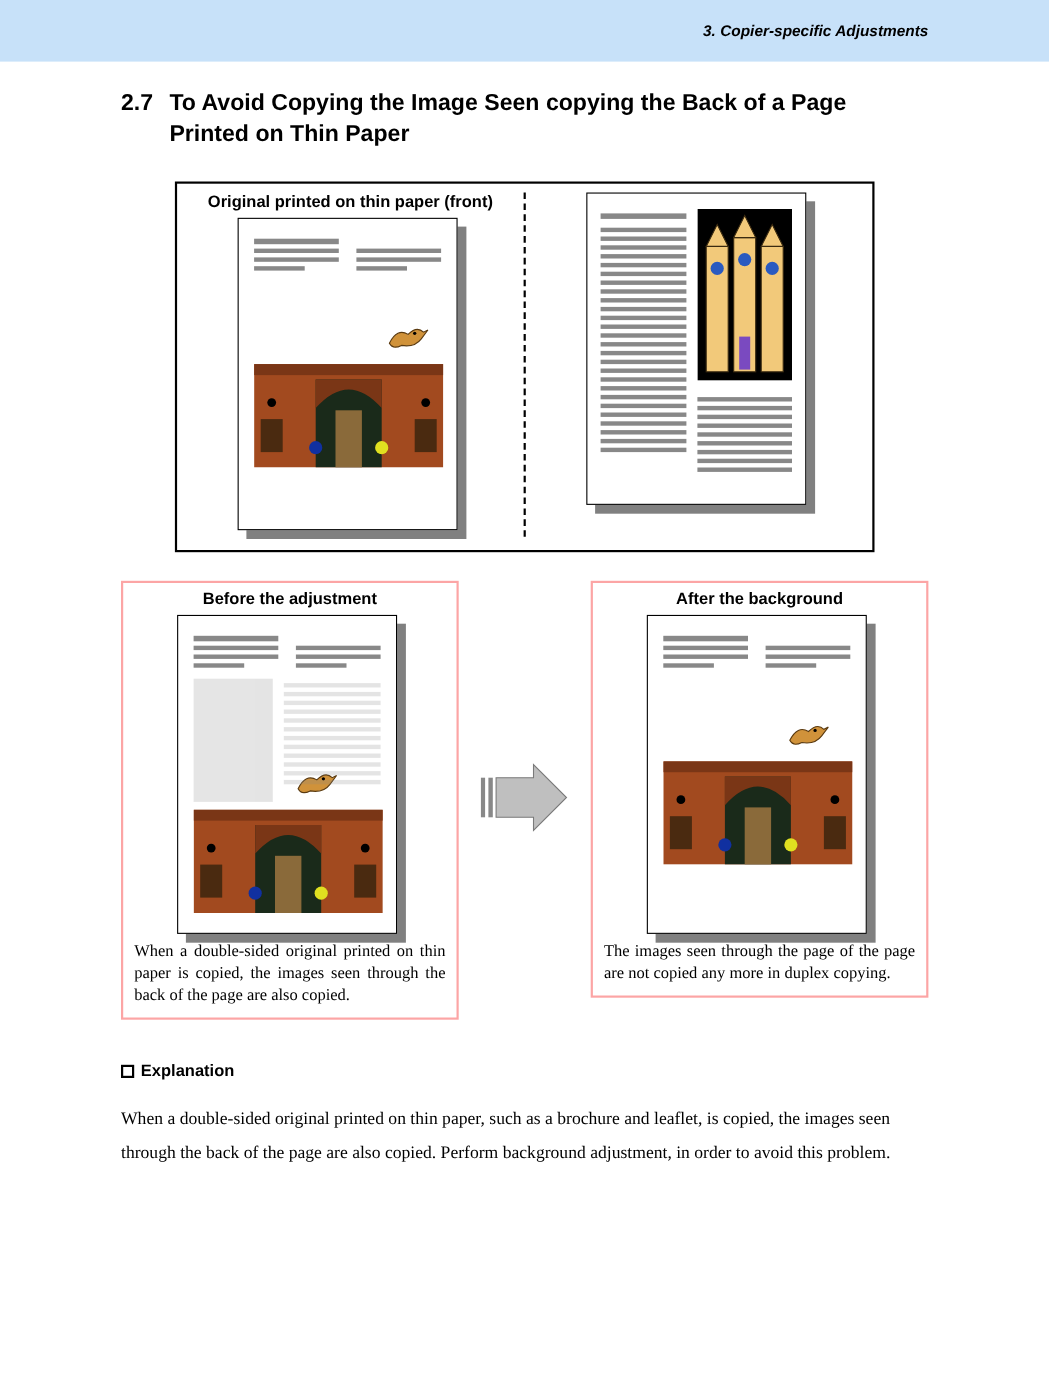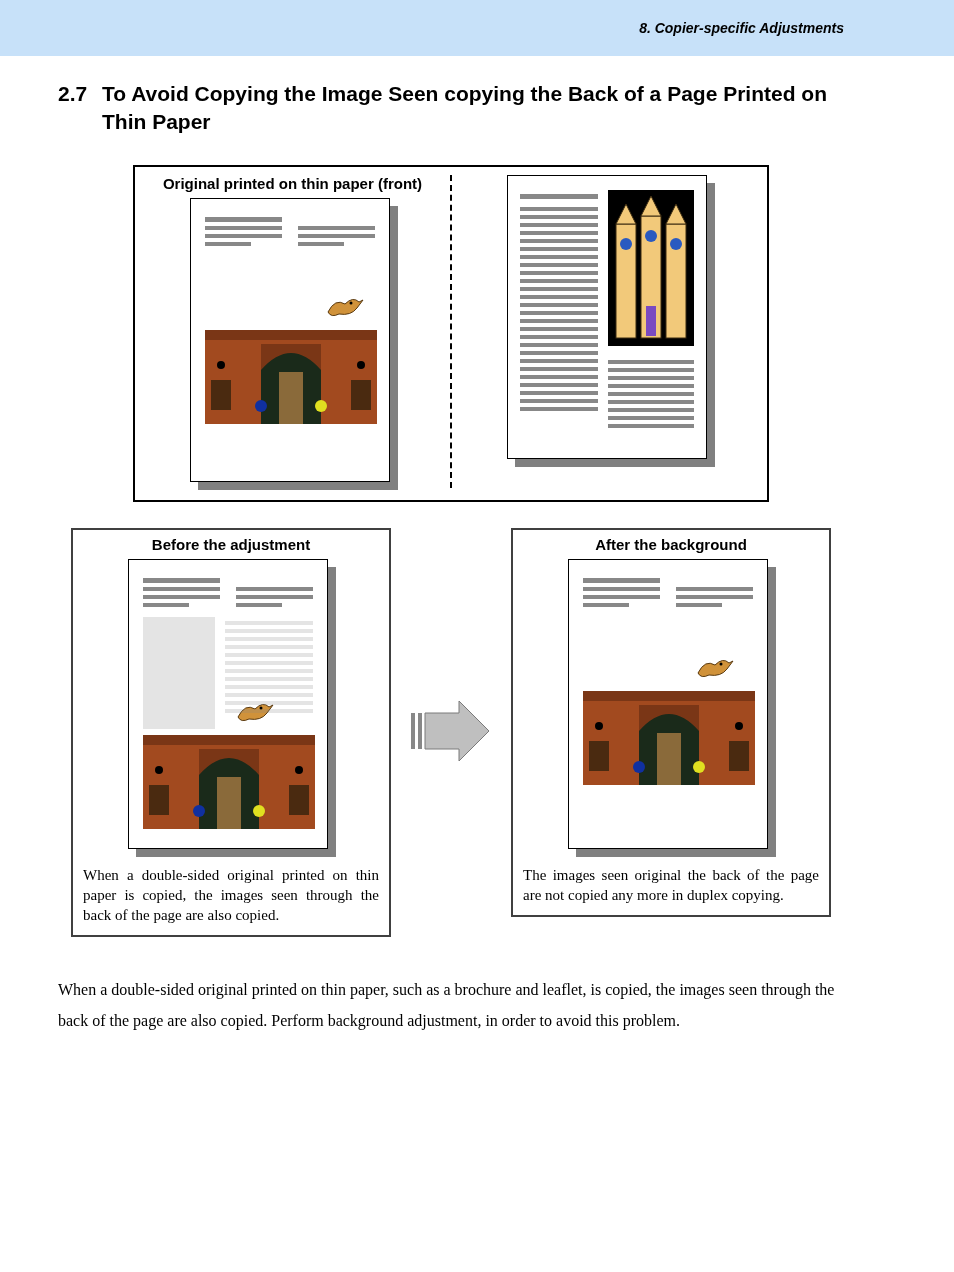--- a/index.html
+++ b/index.html
@@ -1,44 +1,44 @@
 <!DOCTYPE html>
 <html><head>
 <meta charset="utf-8">
 <style>
   * { box-sizing: border-box; margin: 0; padding: 0; }
   body { font-family: Arial, Helvetica, sans-serif; background: #fff; color: #000; width: 954px; }
   .header-band { background: #c7e1f9; height: 56px; padding-right: 110px; display: flex; align-items: center; justify-content: flex-end; }
   .header-text { font-weight: bold; font-style: italic; font-size: 14px; }
-  .content { padding: 24px 110px 0 58px; }
+  .content { padding: 24px 110px 0 110px; }
   .section-title { font-weight: bold; font-size: 21px; line-height: 1.35; display: flex; }
   .section-num { flex: 0 0 44px; }
   .section-txt { flex: 1; }
   .top-panel { border: 2px solid #000; margin: 28px auto 0; width: 636px; padding: 8px 0 12px; display: flex; }
   .top-half { flex: 1; text-align: center; padding: 0 10px; }
   .top-half.left { border-right: 2px dashed #000; }
   .caption { font-weight: bold; font-size: 15px; margin-bottom: 6px; text-align: center; }
   .page-sheet { margin: 0 auto; position: relative; }
   .sheet-shadow { background: #808080; }
   .sheet-paper { position: absolute; background: #fff; border: 1px solid #000; }
   .txt-line { background: #888; height: 4px; margin: 4px 0; }
   .row { display: flex; gap: 20px; justify-content: center; align-items: flex-start; margin-top: 26px; }
-  .compare-panel { border: 2px solid #404040; width: 320px; padding: 6px 10px 10px; }
+  .compare-panel { border: 2px solid #fca5a5; width: 320px; padding: 6px 10px 10px; }
   .arrow-col { width: 80px; align-self: center; }
   .explain-block { margin-top: 38px; }
   .explain-head { font-weight: bold; font-size: 15px; display: flex; align-items: center; gap: 6px; }
   .explain-body { font-family: "Times New Roman", serif; font-size: 16px; line-height: 1.9; margin-top: 21px; }
   .footer { margin-top: 210px; padding: 10px 110px 30px; font-size: 13px; display: flex; flex-wrap: wrap; justify-content: space-between; }
-  .comp-caption { font-family: "Times New Roman", serif; font-size: 15px; text-align: justify; margin-top: 10px; line-height: 1.35; }
+  .comp-caption { font-family: "Times New Roman", serif; font-size: 15px; text-align: justify; margin-top: 0; line-height: 1.35; }
 </style>
 </head>
 <body>
 
 <div class="header-band">
-  <span class="header-text">8. Copier-specific Adjustments</span>
+  <span class="header-text">3. Copier-specific Adjustments</span>
 </div>
 
 <div class="content">
 
   <div class="section-title">
     <div class="section-num">2.7</div>
     <div class="section-txt">To Avoid Copying the Image Seen copying the Back of a Page Printed on Thin Paper</div>
   </div>
 
   <div class="top-panel">
@@ -252,25 +252,29 @@
               <rect x="6" y="50" width="20" height="30" fill="#4a2a10"></rect>
               <rect x="146" y="50" width="20" height="30" fill="#4a2a10"></rect>
               <circle cx="56" cy="76" r="6" fill="#1030a0"></circle>
               <circle cx="116" cy="76" r="6" fill="#e0e020"></circle>
               <circle cx="16" cy="35" r="4" fill="#000"></circle>
               <circle cx="156" cy="35" r="4" fill="#000"></circle>
             </svg>
           </div>
         </div>
       </div>
-      <div class="comp-caption">The images seen original the back of the page are not copied any more in duplex copying.</div>
+      <div class="comp-caption">The images seen through the page of the page are not copied any more in duplex copying.</div>
     </div>
   </div>
 
   <div class="explain-block">
+    <div class="explain-head">
+      <span style="display:inline-block;width:12px;height:12px;border:2px solid #000;"></span>
+      <span>Explanation</span>
+    </div>
     <div class="explain-body">When a double-sided original printed on thin paper, such as a brochure and leaflet, is copied, the images seen through the back of the page are also copied.  Perform background adjustment, in order to avoid this problem.</div>
   </div>
 
 </div>
 
 <div class="footer">
   
   
   
 </div>

